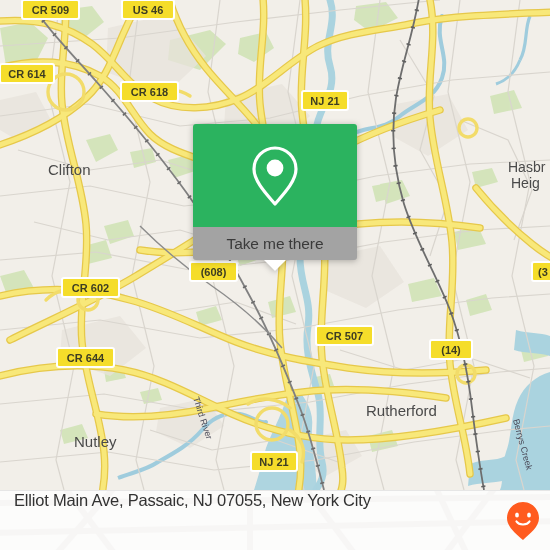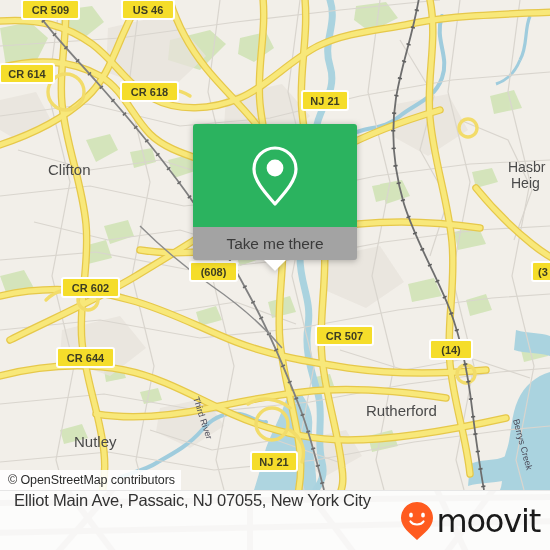--- a/index.html
+++ b/index.html
@@ -382,21 +382,20 @@
             <text class="shield-text" x="543" y="275.5" text-anchor="middle">(3</text>
           </g>
           <g>
             <rect x="251" y="452" width="46" height="19" rx="2" fill="#f5dd2a" stroke="#ffffff" stroke-width="2"></rect>
             <text class="shield-text" x="274" y="465.5" text-anchor="middle">NJ 21</text>
           </g>
         </g>
       </g>
     </svg>
 
-    <div class="osm-credit">© OpenStreetMap contributors</div>
   </div>
 
   <div id="popup">
     <div class="popup-body">
       <svg width="56" height="66" viewBox="0 0 56 66">
         <path d="M28 5 C16.4 5 7 14.4 7 26 C7 38.6 20.2 51.8 28 61
                  C35.8 51.8 49 38.6 49 26 C49 14.4 39.6 5 28 5 Z" fill="none" stroke="#ffffff" stroke-width="3.2" stroke-linejoin="round"></path>
         <circle cx="28" cy="25" r="8.4" fill="#ffffff"></circle>
       </svg>
     </div>
@@ -423,17 +422,16 @@
 
     <div class="footer-title">Elliot Main Ave, Passaic, NJ 07055, New York City</div>
 
     <div class="brand">
       <svg width="34" height="40" viewBox="0 0 34 40">
         <path d="M17 1 C8.2 1 1 8.2 1 17 C1 26 10 32.5 17 39 C24 32.5 33 26 33 17 C33 8.2 25.8 1 17 1 Z" fill="#ff5b1f"></path>
         <ellipse cx="11" cy="14" rx="1.9" ry="2.6" fill="#ffffff"></ellipse>
         <ellipse cx="23" cy="14" rx="1.9" ry="2.6" fill="#ffffff"></ellipse>
         <path d="M10.5 20.5 C13 24.5, 21 24.5, 23.5 20.5" fill="none" stroke="#ffffff" stroke-width="2.2" stroke-linecap="round"></path>
       </svg>
-      <span class="brand-word">moovit</span>
     </div>
   </div>
 
 </div>
 
 </body></html>

